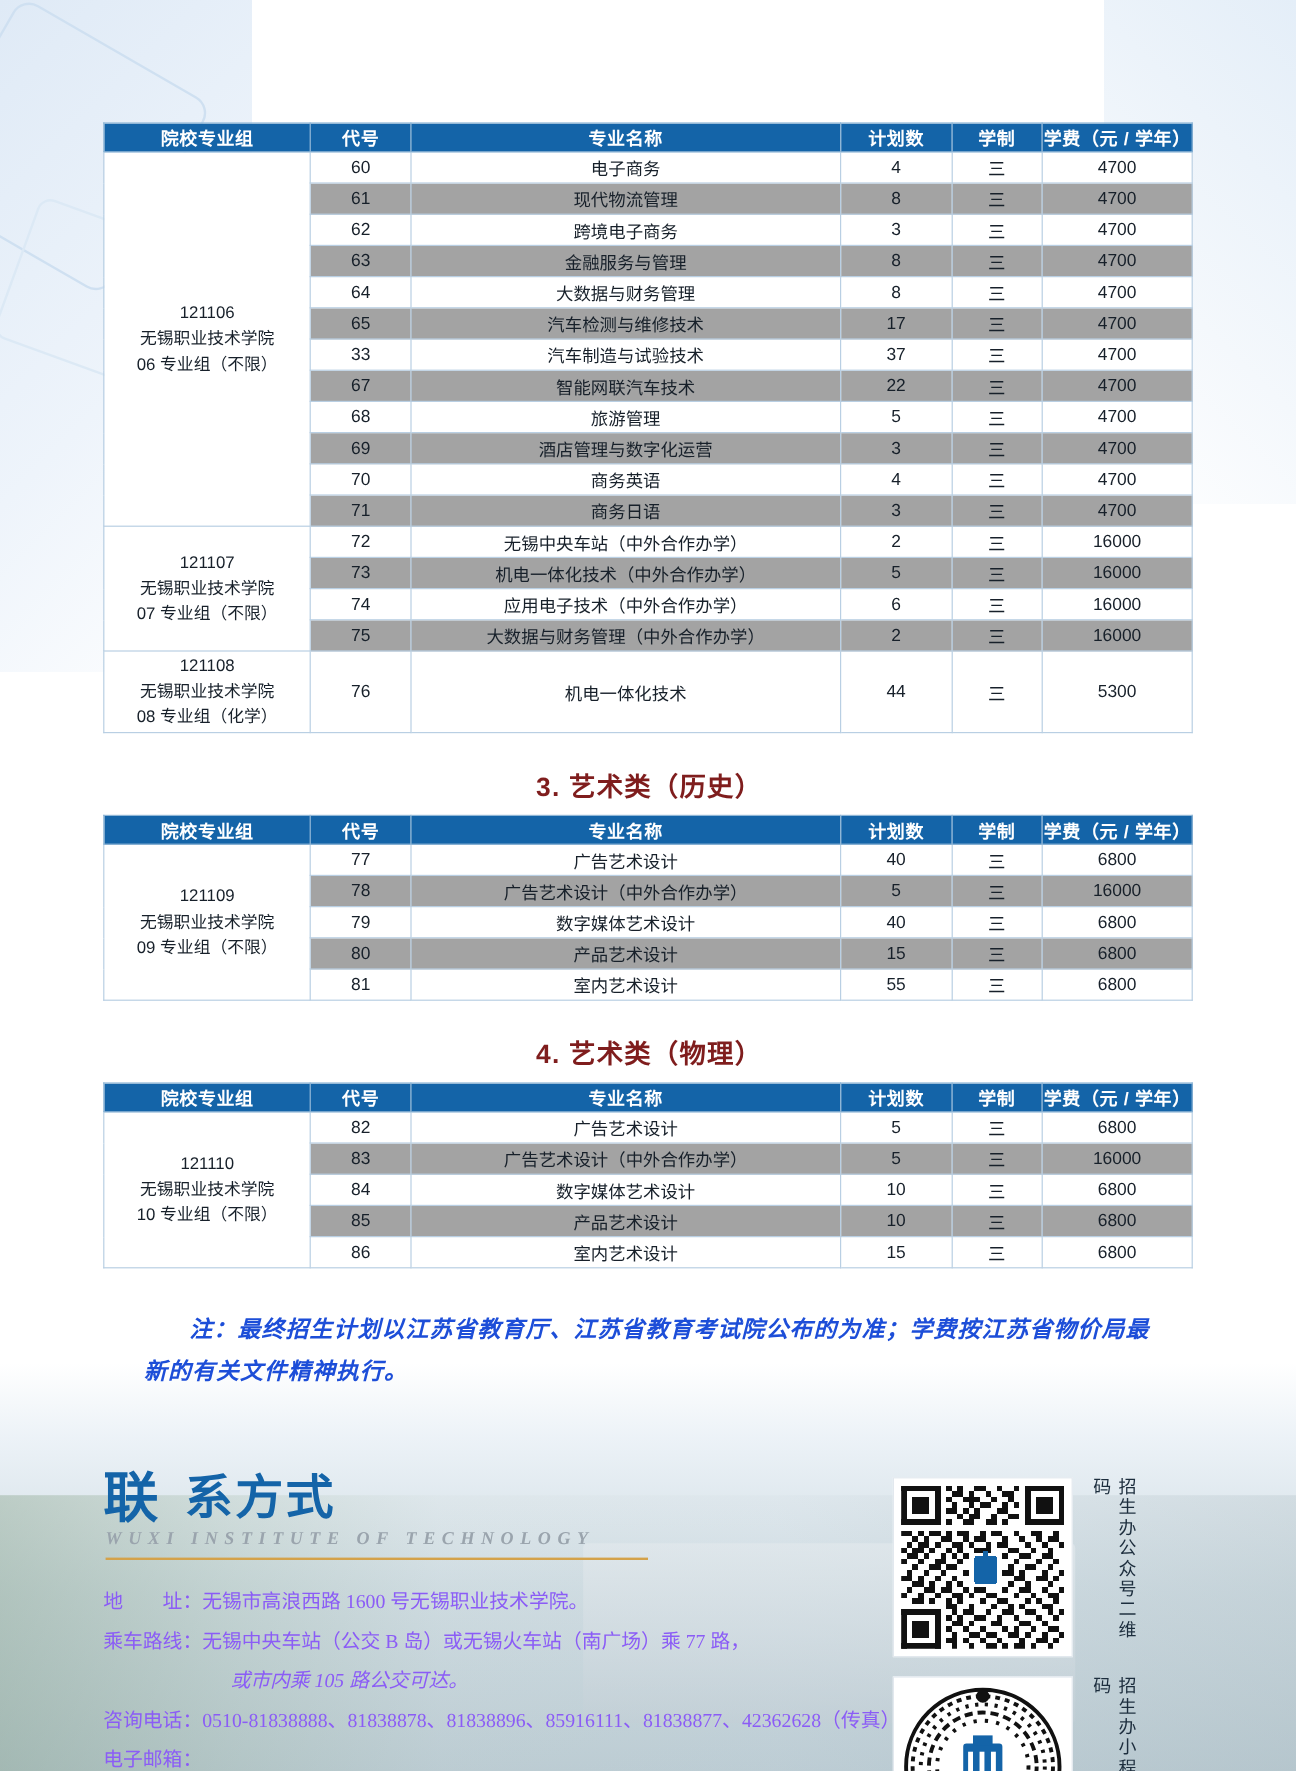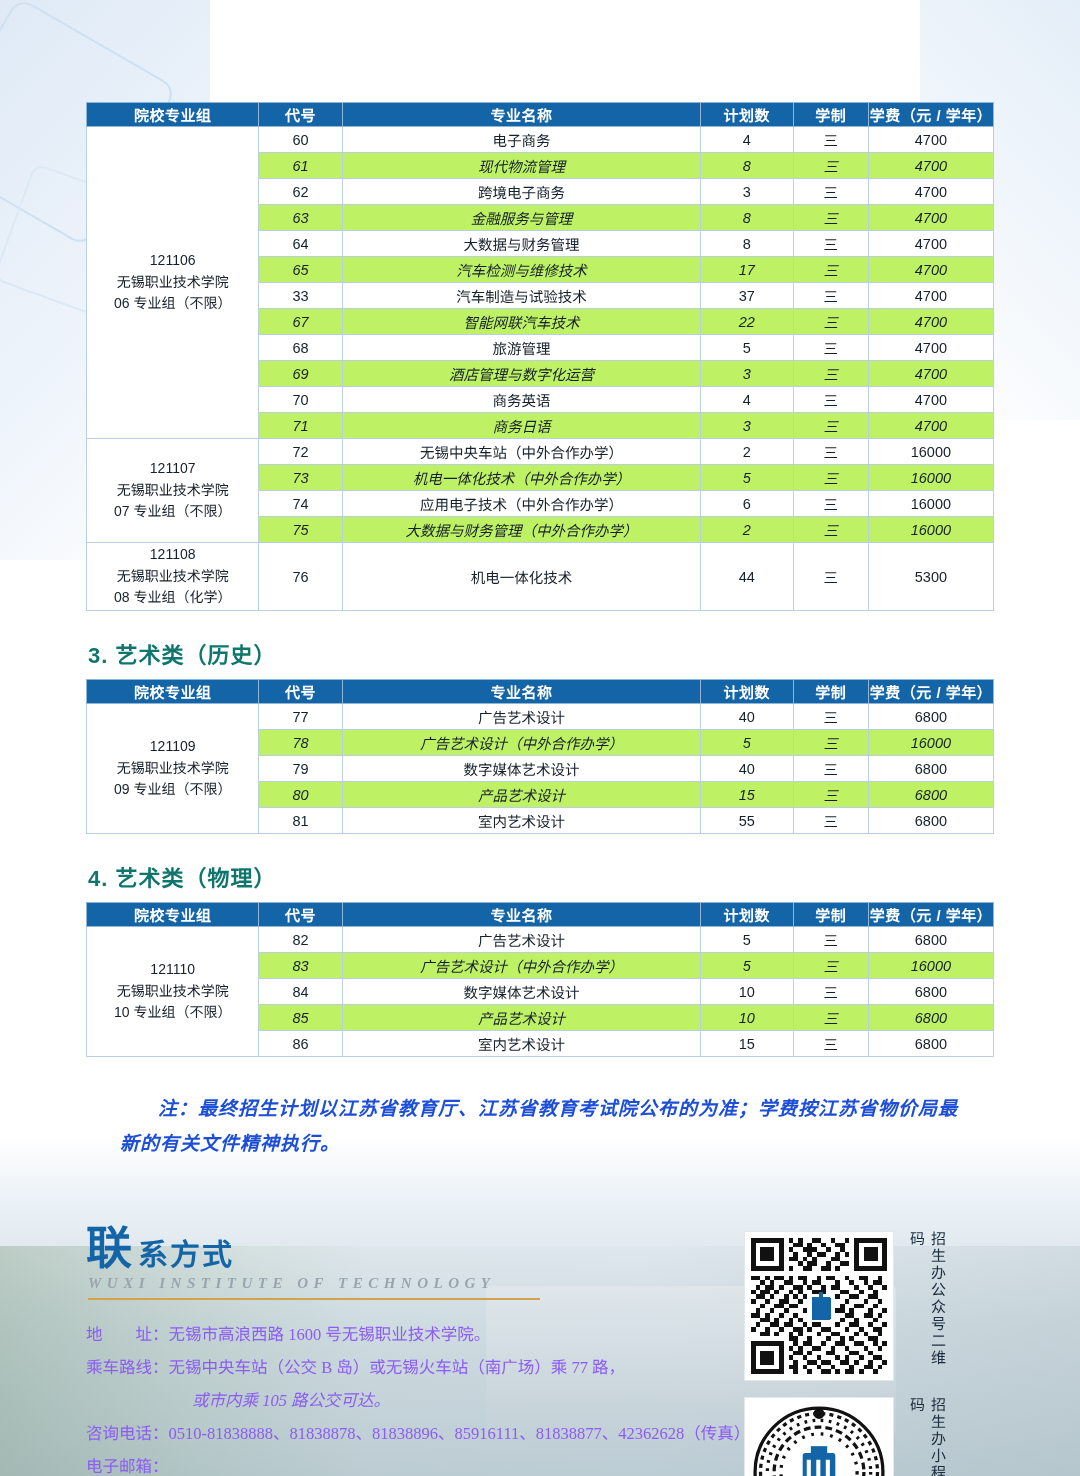--- a/index.html
+++ b/index.html
@@ -68,43 +68,44 @@
     font-size:15px;
   }
   table.plan td {
     border:1px solid #b9cfe3;
     height:26px;
     text-align:center;
     color:#17202a;
     background:#ffffff;
     padding:1px 2px;
   }
-  table.plan tr.alt td { background:#bef264;font-style:italic; }
+  table.plan tr.alt td { background:#a3a3a3; }
   td.group {
     background:#ffffff !important;
     line-height:1.55;
     font-size:14px;
   }
   .first-table { margin-top:102px; }
 
   
   col.c-group{width:19.0%}
   col.c-code{width:9.2%}
   col.c-name{width:39.5%}
   col.c-plan{width:10.2%}
   col.c-len{width:8.3%}
   col.c-fee{width:13.8%}
 
   
   .sec-title {
-    color:#0f766e;
+    color:#7f1d1d;
     font-size:22px;
     font-weight:bold;
     margin:26px 0 10px 2px;
     letter-spacing:1px;
+    text-align:center;
   }
 
   
   .note {
     margin:34px 30px 0 34px;
     color:#1d4ed8;
     font-family:"DejaVu Serif", serif;
     font-weight:bold;
     font-size:19px;
     line-height:1.85;
@@ -114,21 +115,21 @@
   }
 
   
   .contact-wrap{ margin-top:64px; position:relative; min-height:330px; }
   .contact-title { display:flex; align-items:flex-end; }
   .contact-title .big {
     color:#1464a8; font-size:46px; font-weight:bold; line-height:1; letter-spacing:2px;
     font-family:"DejaVu Sans", sans-serif;
   }
   .contact-title .rest {
-    color:#1464a8; font-size:30px; font-weight:bold; line-height:1.1; margin-left:4px; letter-spacing:2px;
+    color:#1464a8; font-size:40px; font-weight:bold; line-height:1.1; margin-left:20px; letter-spacing:2px;
   }
   .contact-en {
     color:#9aa4ad; font-size:15px; letter-spacing:5.5px; margin:4px 0 0 2px;
     font-family:"Liberation Serif", serif; font-style:italic; font-weight:bold;
   }
   .rule { height:2px; background:#d4a24a; width:452px; margin:6px 0 18px 2px; }
   .info-line {
     font-size:16.5px; color:#8b5cf6; line-height:2.0; white-space:nowrap;
     font-family:"Liberation Serif", serif;
   }

